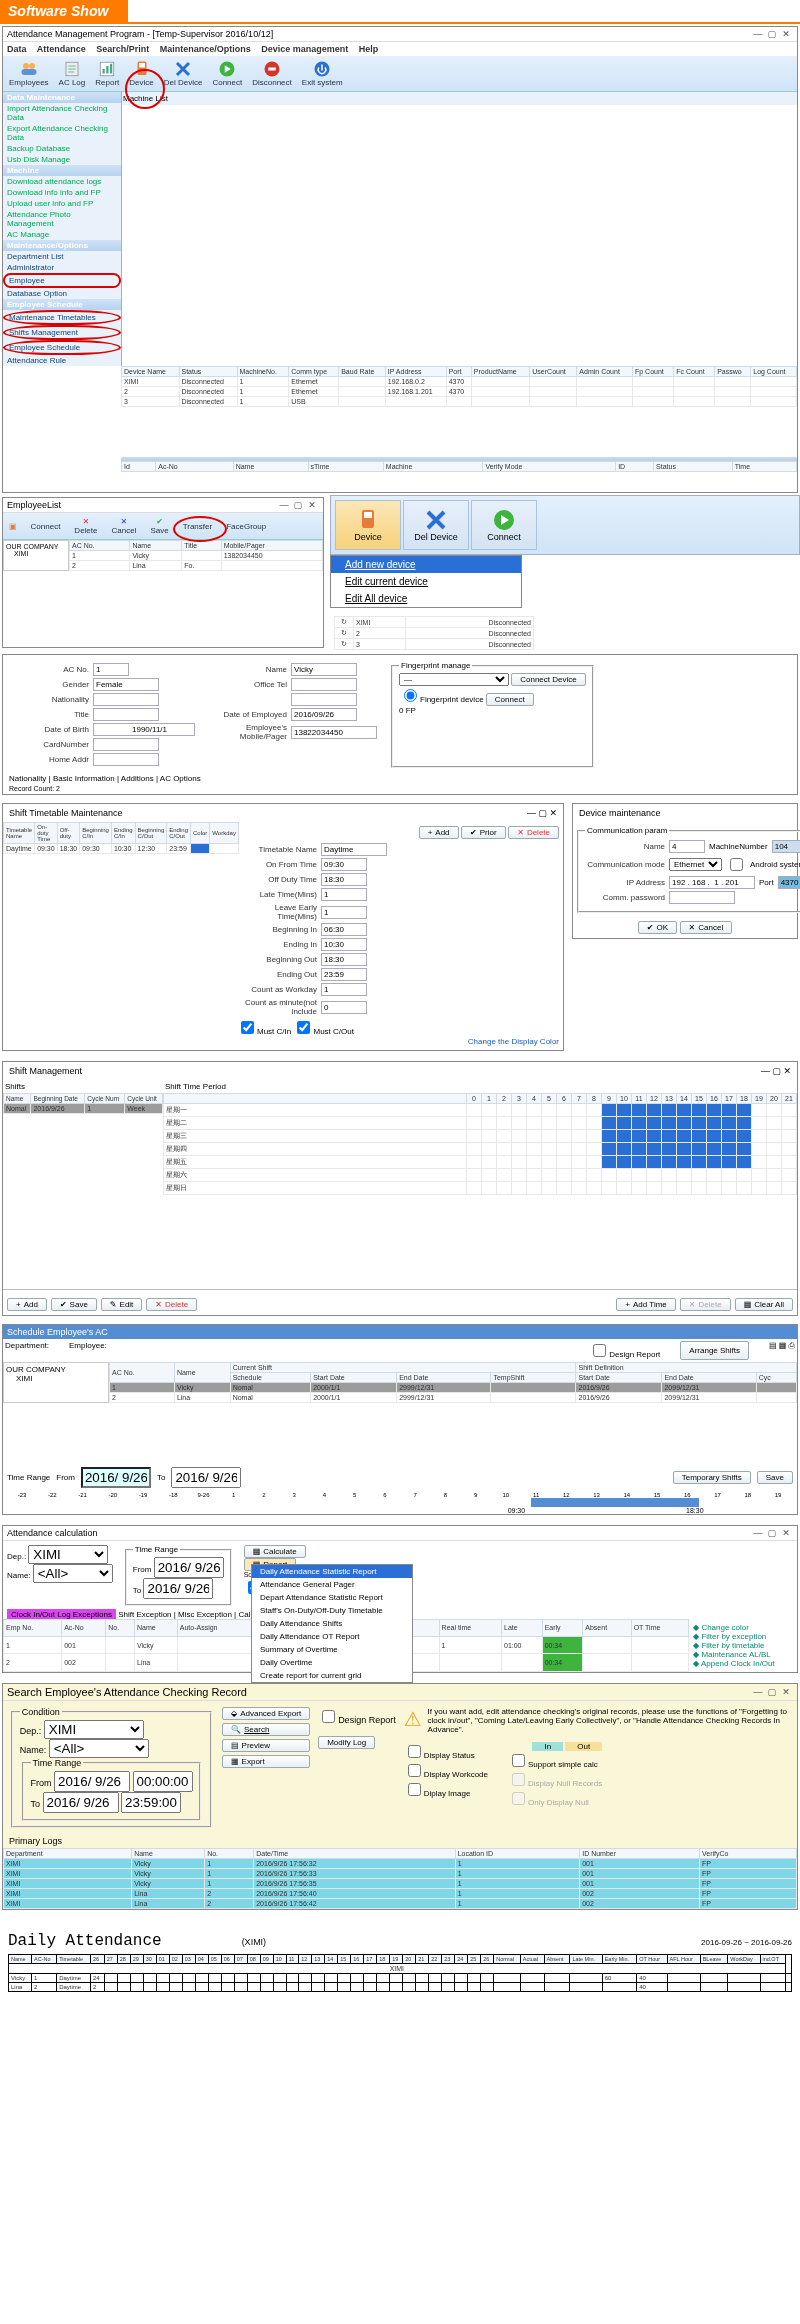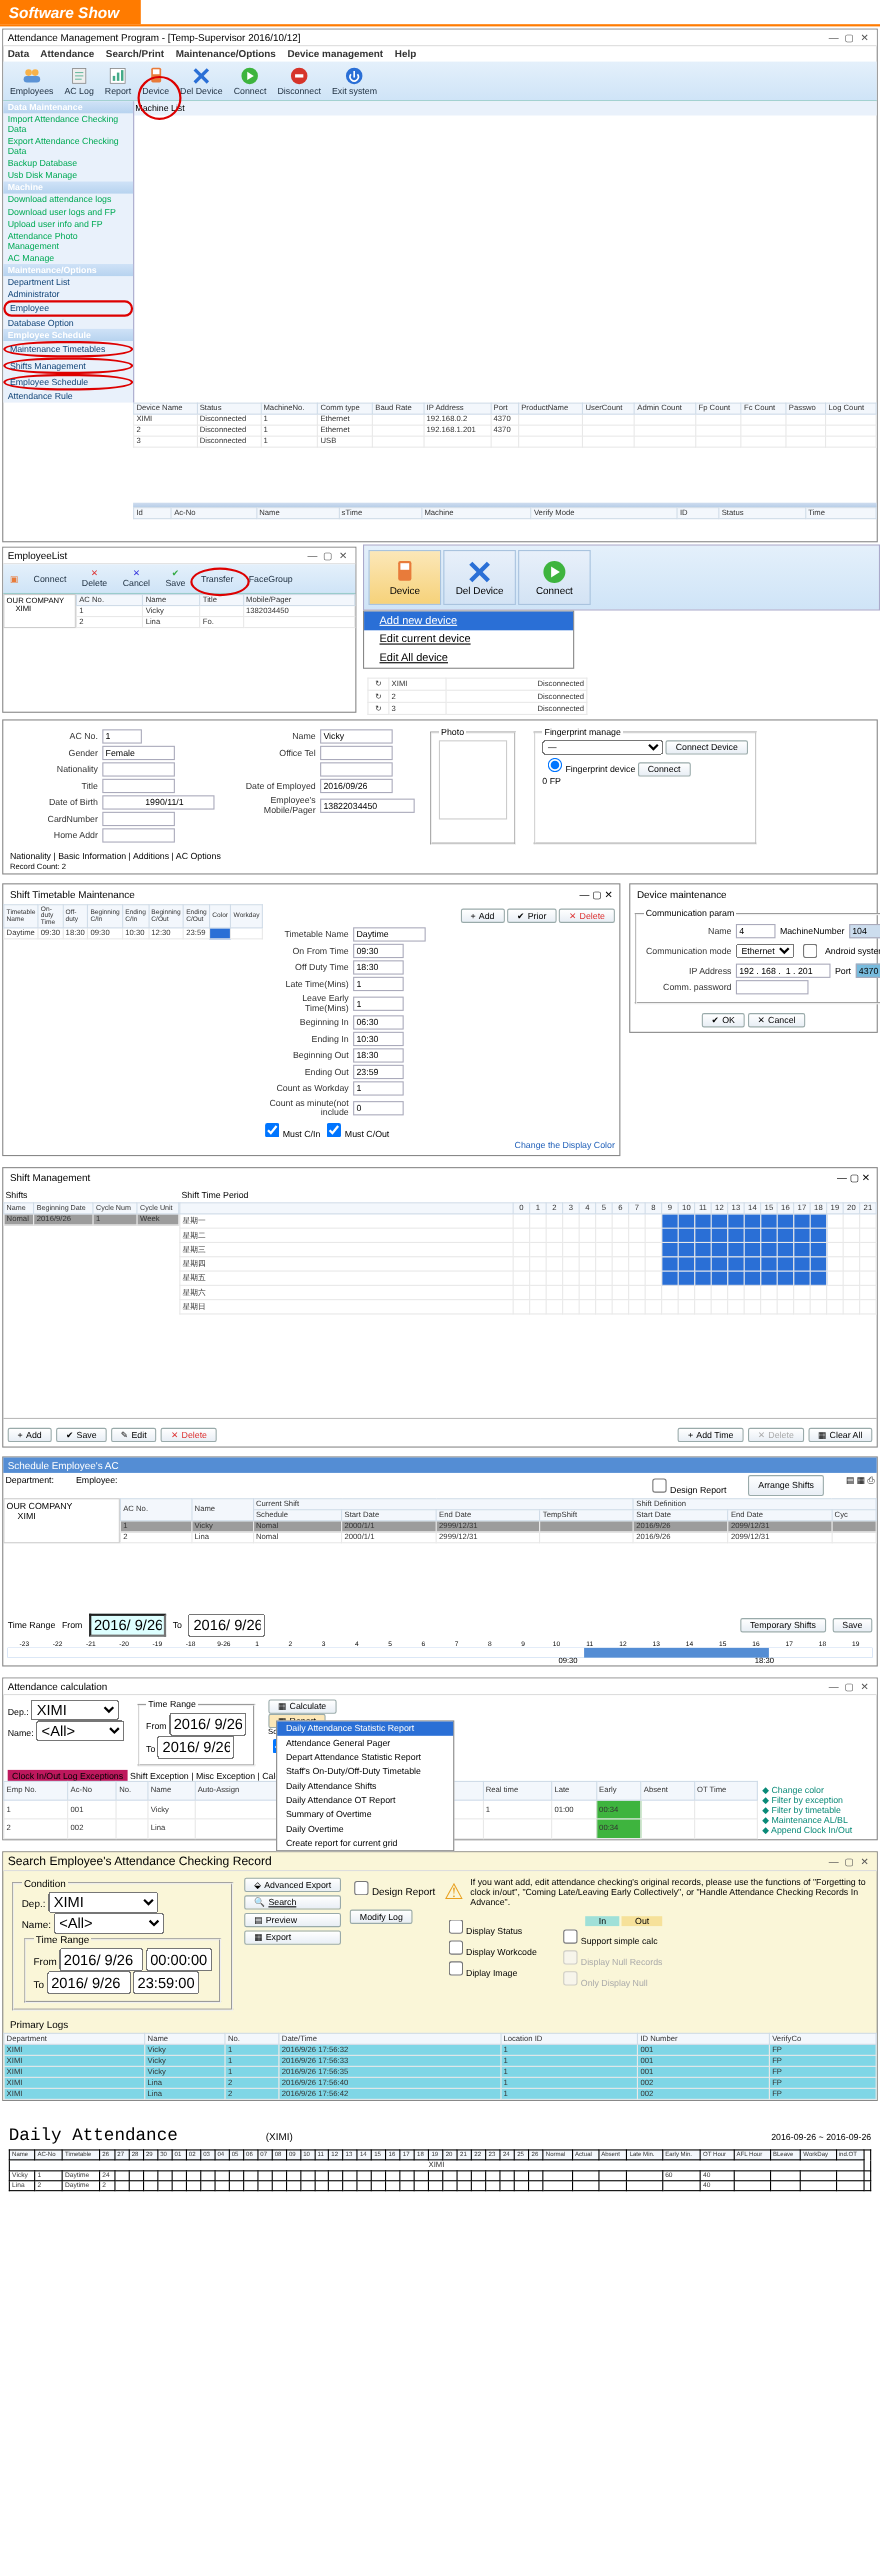--- a/index.html
+++ b/index.html
@@ -130,21 +130,21 @@
   <div class="redcircle" style="left:122px;top:42px;width:36px;height:36px;"></div>
 
   <div class="side">
     <div class="grp-h">Data Maintenance</div>
     <div class="itm">Import Attendance Checking Data</div>
     <div class="itm">Export Attendance Checking Data</div>
     <div class="itm">Backup Database</div>
     <div class="itm">Usb Disk Manage</div>
     <div class="grp-h">Machine</div>
     <div class="itm">Download attendance logs</div>
-    <div class="itm">Download user logs and FP</div>
+    <div class="itm">Download info info and FP</div>
     <div class="itm">Upload user info and FP</div>
     <div class="itm">Attendance Photo Management</div>
     <div class="itm">AC Manage</div>
     <div class="grp-h">Maintenance/Options</div>
     <div class="itm blue">Department List</div>
     <div class="itm blue">Administrator</div>
     <div class="itm blue" style="border:2px solid #d00;border-radius:8px;">Employee</div>
     <div class="itm blue">Database Option</div>
     <div class="grp-h">Employee Schedule</div>
     <div class="itm blue circledR">Maintenance Timetables</div>
@@ -407,24 +407,20 @@
         </div>
       <div class="field-row">
           <label>Date of Employed</label>
           <input style="width: 60px;" value="2016/09/26">
         </div>
       <div class="field-row">
           <label>Employee's Mobile/Pager</label>
           <input style="width: 80px;" value="13822034450">
         </div>
     </div>
-    <fieldset style="font-size:8px;">
-        <legend>Photo</legend>
-        <div style="width:60px;height:70px;border:1px solid #ccc;"></div>
-      </fieldset>
     <fieldset style="font-size:8px;"><legend>Fingerprint manage</legend>
       <select style="width:110px;font-size:8px;"><option>—</option></select>
       <button class="btn">Connect Device</button><br>
       <label><input type="radio" checked="" style=""><span>Fingerprint device</span></label>
       <button class="btn">Connect</button><br>
       <span>0    FP</span>
     </fieldset>
   </div>
   <div style="font-size:8px;padding:0 6px;">
     <span>Nationality</span> | <span>Basic Information</span> | <span>Additions</span> | <span>AC Options</span>
@@ -945,21 +941,21 @@
       <div>Attendance General Pager</div>
       <div>Depart Attendance Statistic Report</div>
       <div>Staff's On-Duty/Off-Duty Timetable</div>
       <div>Daily Attendance Shifts</div>
       <div>Daily Attendance OT Report</div>
       <div>Summary of Overtime</div>
       <div>Daily Overtime</div>
       <div>Create report for current grid</div>
     </div>
   <div style="font-size:8px;padding:0 4px;">
-    <span style="background:#be185d;padding:1px 4px;">Clock In/Out Log Exceptions</span>
+    <span style="background:#d946ef;padding:1px 4px;">Clock In/Out Log Exceptions</span>
     <span>Shift Exception</span> |
     <span>Misc Exception</span> |
     <span>Calculated Items</span> |
     <span>OTReports</span> |
     <span>NoShift</span>
   </div>
   <div style="display:flex;">
     <table class="grid" id="calctbl" style="flex:1;">
         <tbody>
           <tr>

